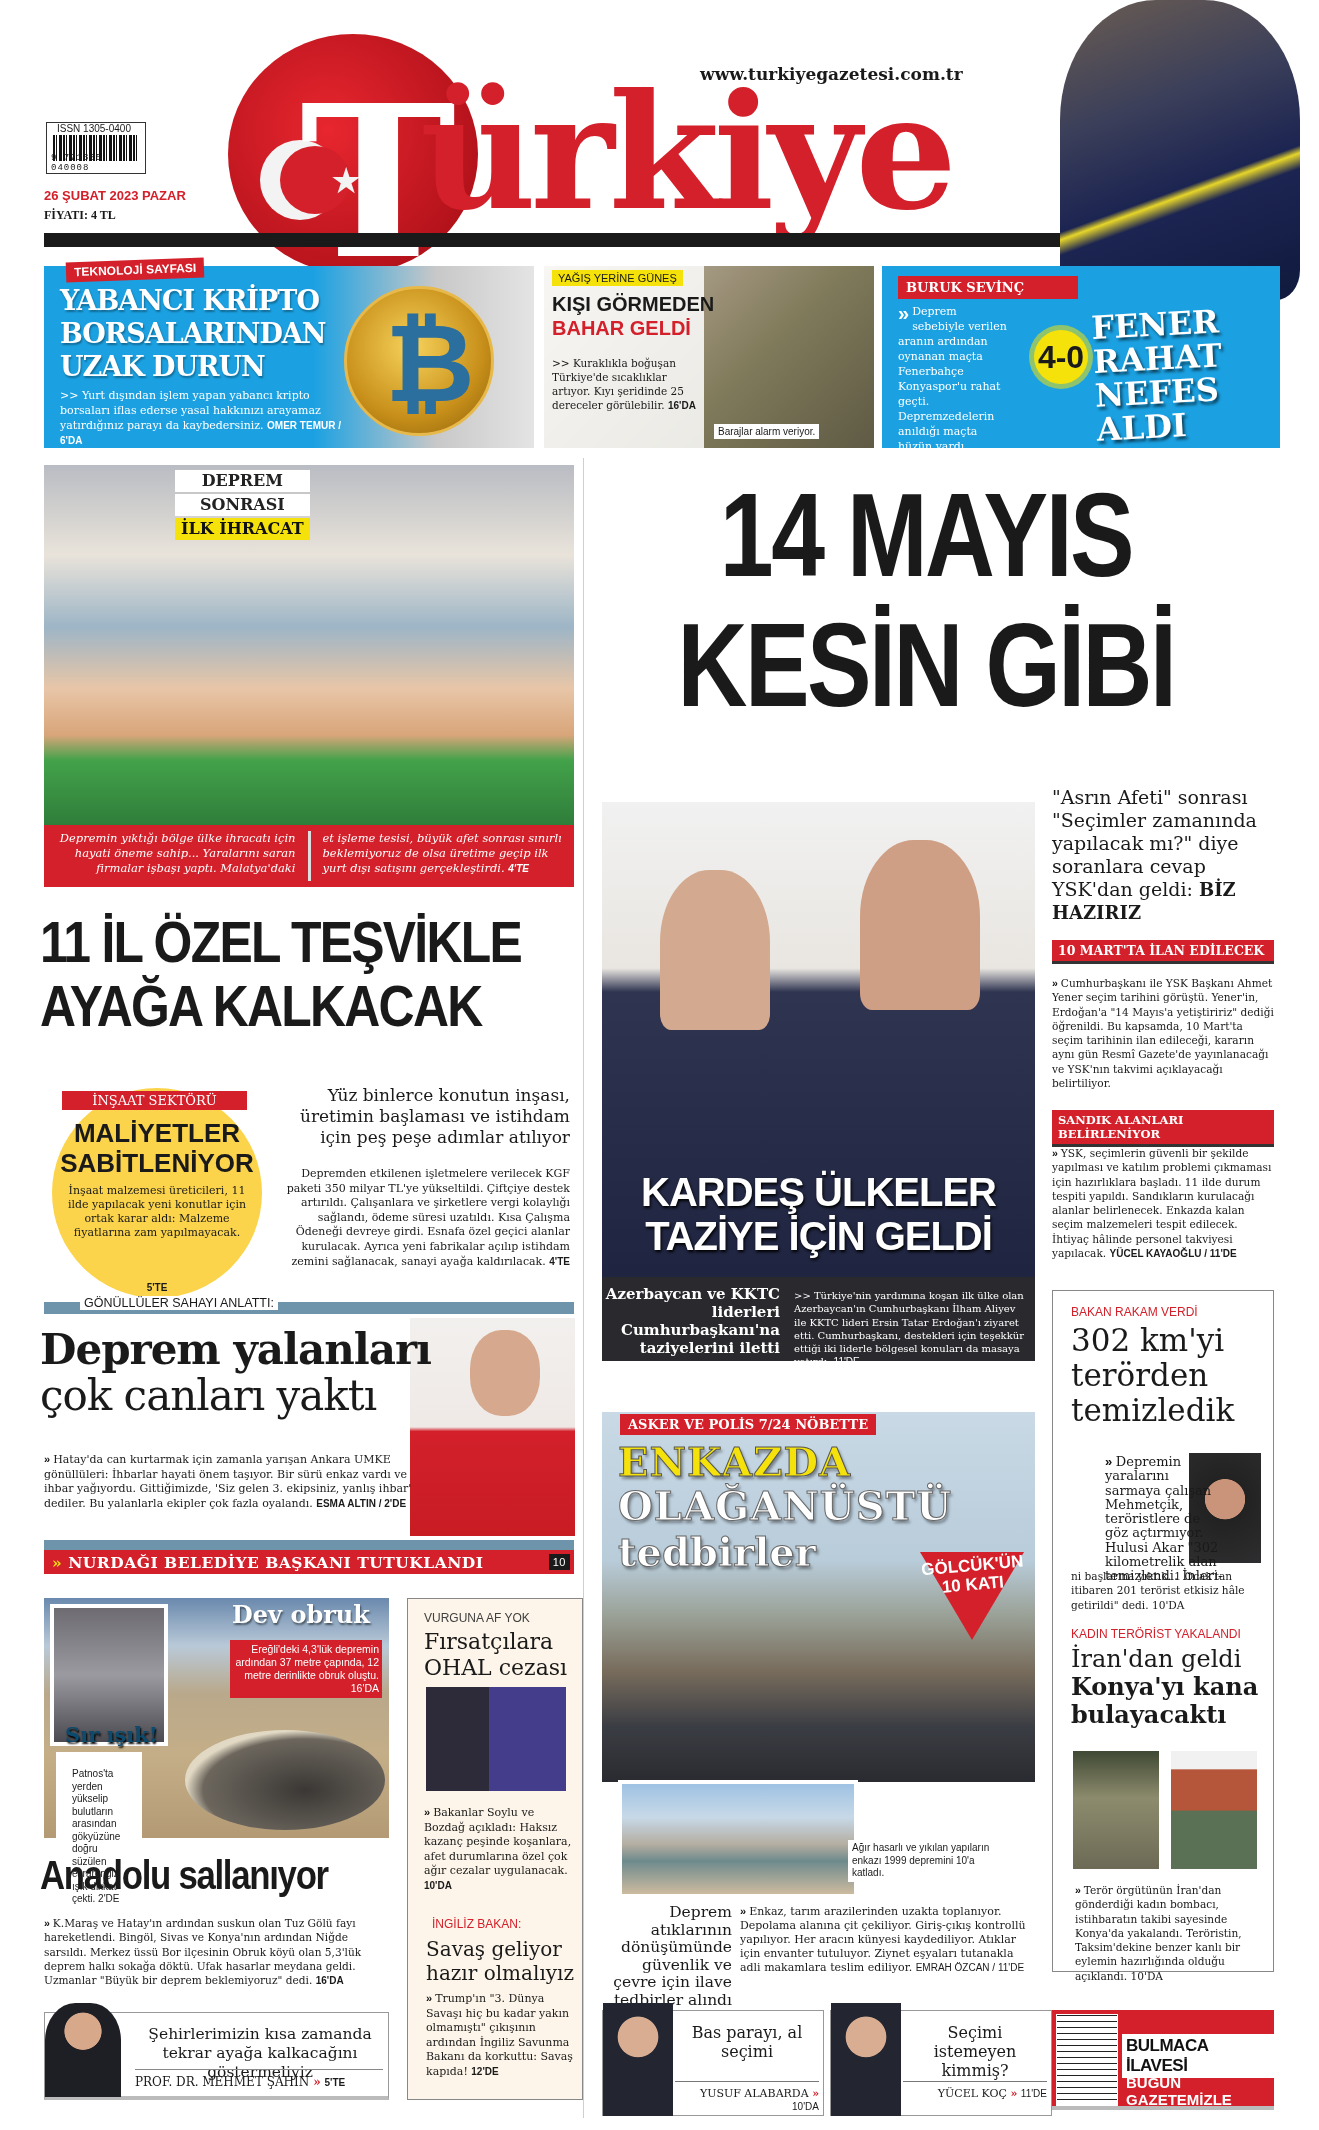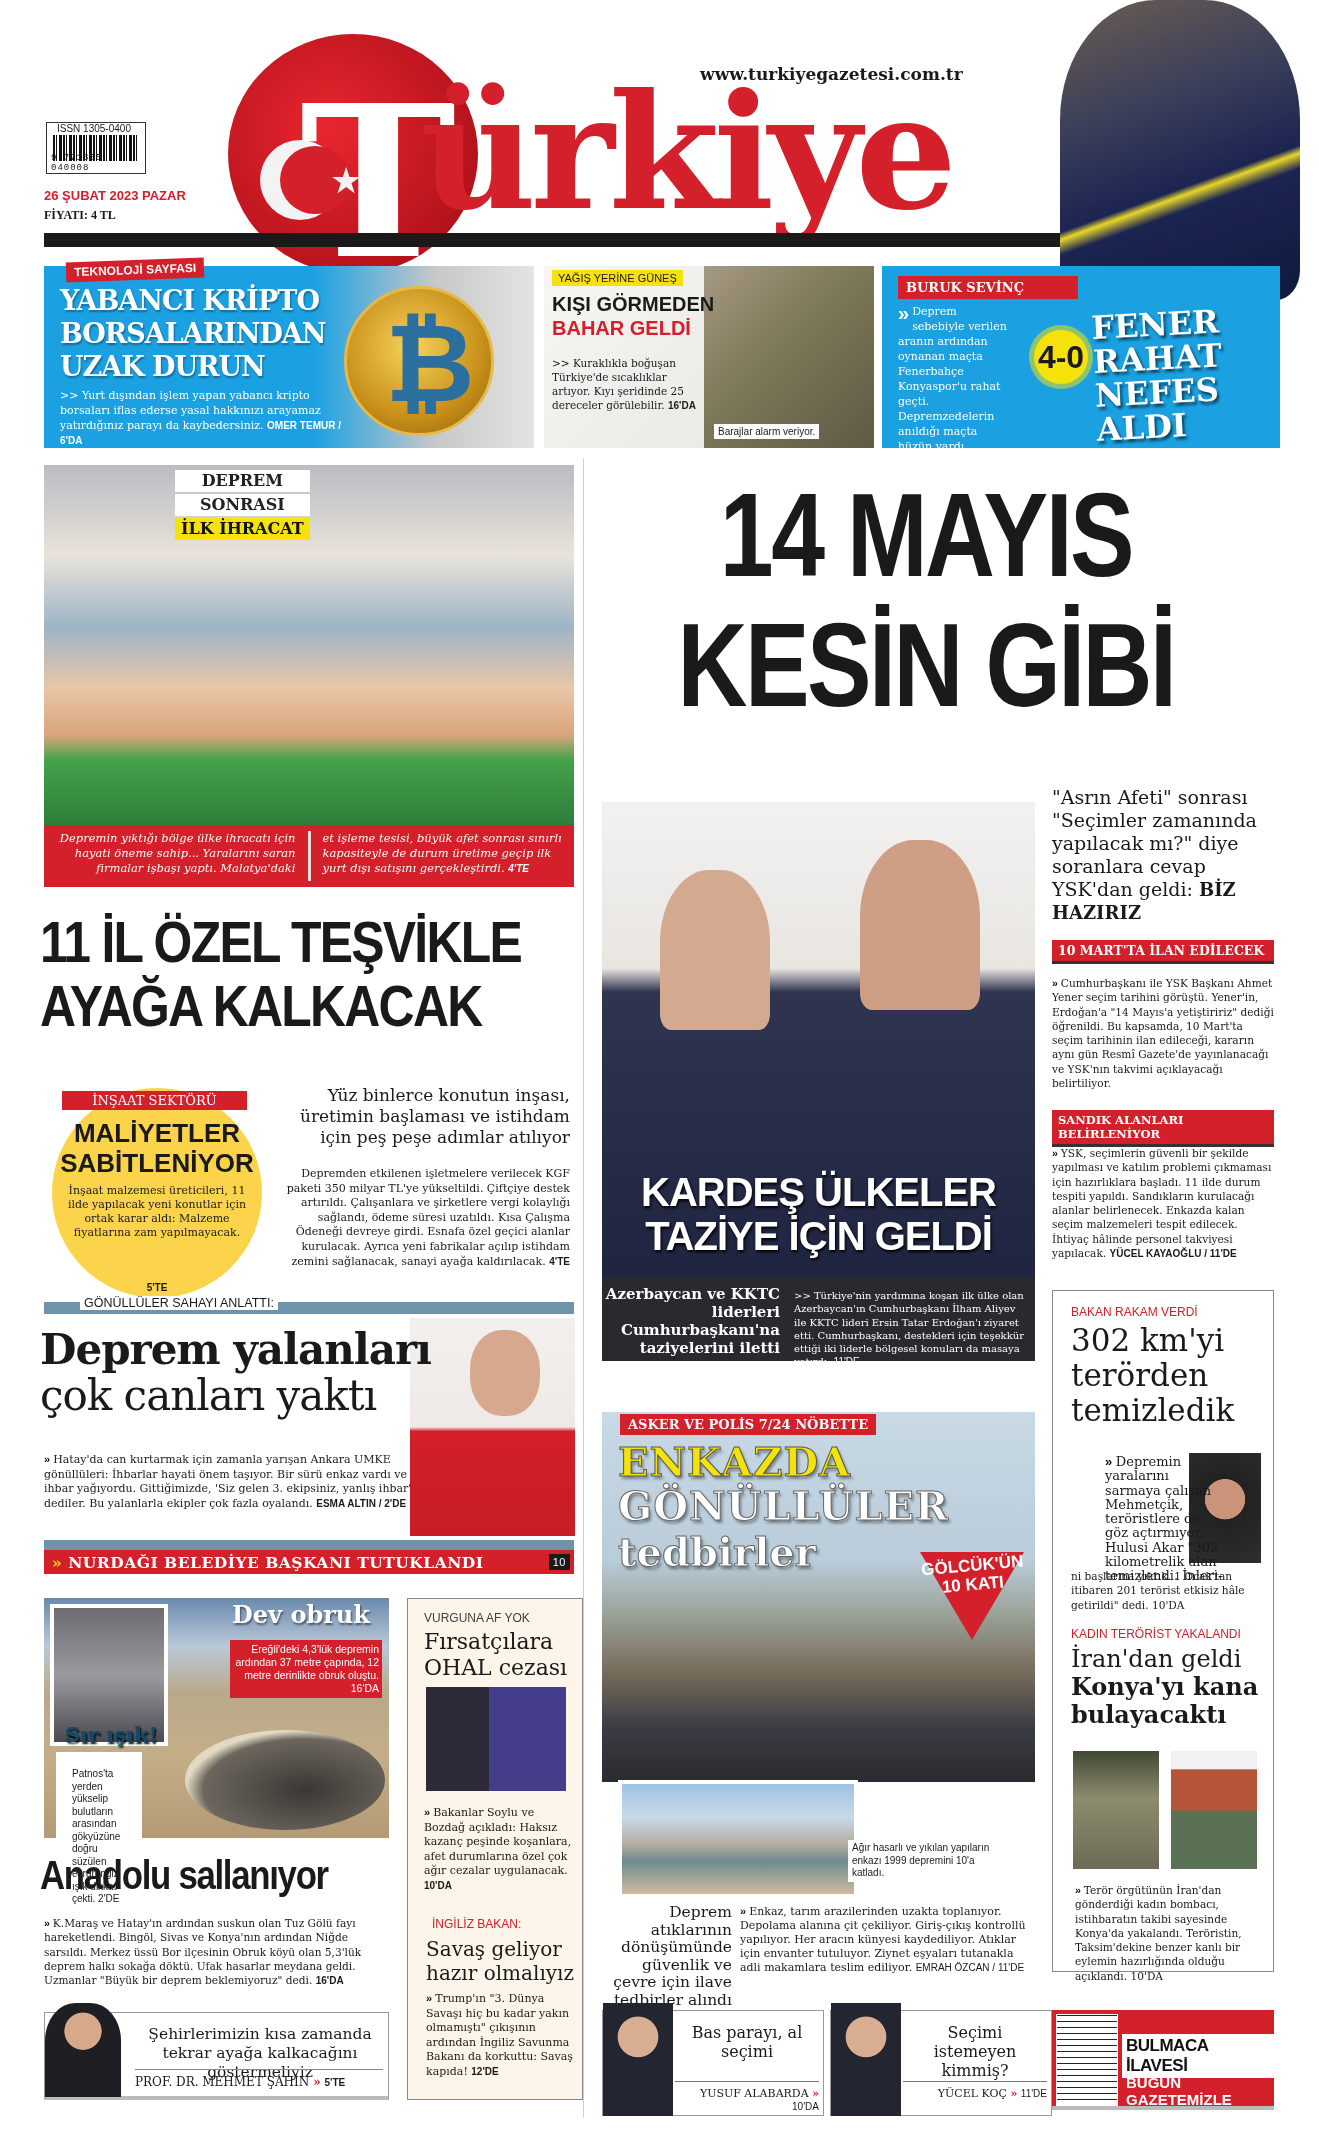--- a/index.html
+++ b/index.html
@@ -216,21 +216,21 @@
 <div class="abs col-rule"></div>
 
 <div class="abs export-photo"></div>
 <div class="abs export-tag">
   <span class="w">DEPREM</span>
   <span class="w">SONRASI</span>
   <span class="y">İLK İHRACAT</span>
 </div>
 <div class="abs export-cap bar-red">
   <div class="l">Depremin yıktığı bölge ülke ihracatı için hayati öneme sahip... Yaralarını saran firmalar işbaşı yaptı. Malatya'daki</div>
-  <div class="r"><span>et işleme tesisi, büyük afet sonrası sınırlı kapasiteyle de durum üretime geçip ilk yurt dışı satışını gerçekleştirdi.</span> <span class="ref">4'TE</span></div>
+  <div class="r"><span>et işleme tesisi, büyük afet sonrası sınırlı beklemiyoruz de olsa üretime geçip ilk yurt dışı satışını gerçekleştirdi.</span> <span class="ref">4'TE</span></div>
 </div>
 
 <div class="abs h-11il">
   <div>11 İL ÖZEL TEŞVİKLE</div>
   <div>AYAĞA KALKACAK</div>
 </div>
 <div class="abs maliyet-circle"></div>
 <div class="abs maliyet-tag bar-red">İNŞAAT SEKTÖRÜ</div>
 <div class="abs maliyet-h">
   <div>MALİYETLER</div>
@@ -313,21 +313,21 @@
   <div class="abs h2a">İran'dan geldi</div>
   <div class="abs h2b" style="width:196px">Konya'yı kana bulayacaktı</div>
   <div class="abs ph2"></div>
   <div class="abs ph3"></div>
   <div class="abs p2"><span class="quote-mark">» </span><span>Terör örgütünün İran'dan gönderdiği kadın bombacı, istihbaratın takibi sayesinde Konya'da yakalandı. Teröristin, Taksim'dekine benzer kanlı bir eylemin hazırlığında olduğu açıklandı. 10'DA</span></div>
 </div>
 
 <div class="abs enkaz-photo"></div>
 <div class="abs enkaz-tag bar-red">ASKER VE POLİS 7/24 NÖBETTE</div>
 <div class="abs enkaz-h1">ENKAZDA</div>
-<div class="abs enkaz-h2">GÖNÜLLÜLER</div>
+<div class="abs enkaz-h2">OLAĞANÜSTÜ</div>
 <div class="abs enkaz-h3">tedbirler</div>
 <div class="abs golcuk"></div>
 <div class="abs golcuk-t">GÖLCÜK'ÜN 10 KATI</div>
 <div class="abs inset-photo"></div>
 <div class="abs inset-cap">Ağır hasarlı ve yıkılan yapıların enkazı 1999 depremini 10'a katladı.</div>
 <div class="abs atik-h">Deprem atıklarının dönüşümünde güvenlik ve çevre için ilave tedbirler alındı</div>
 <div class="abs atik-p"><span class="quote-mark">» </span><span>Enkaz, tarım arazilerinden uzakta toplanıyor. Depolama alanına çit çekiliyor. Giriş-çıkış kontrollü yapılıyor. Her aracın künyesi kaydediliyor. Atıklar için envanter tutuluyor. Ziynet eşyaları tutanakla adli makamlara teslim ediliyor.</span> <span class="ref" style="font-weight:400">EMRAH ÖZCAN / 11'DE</span></div>
 
 <div class="abs col-box" style="left:602px">
   <div class="abs photo"></div>

